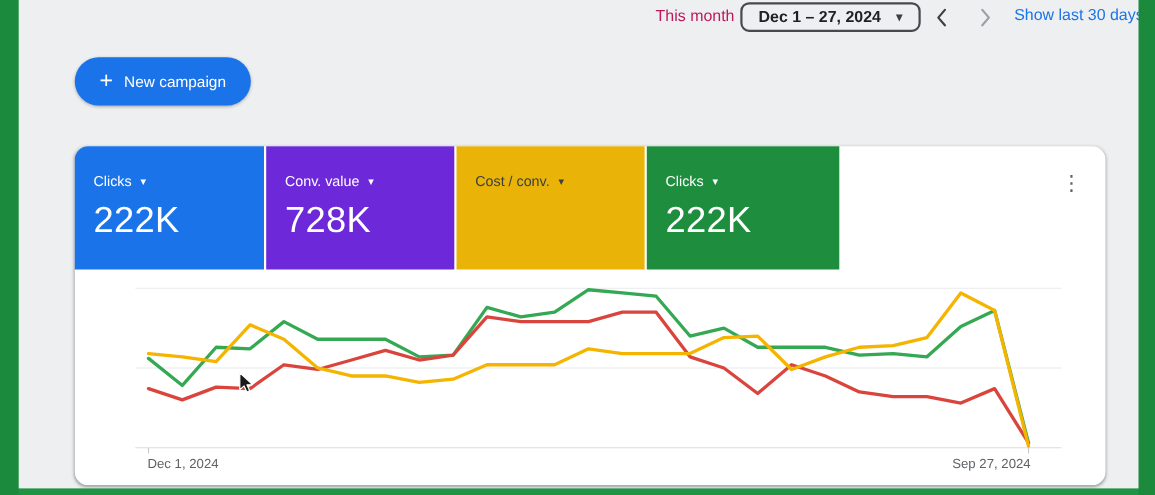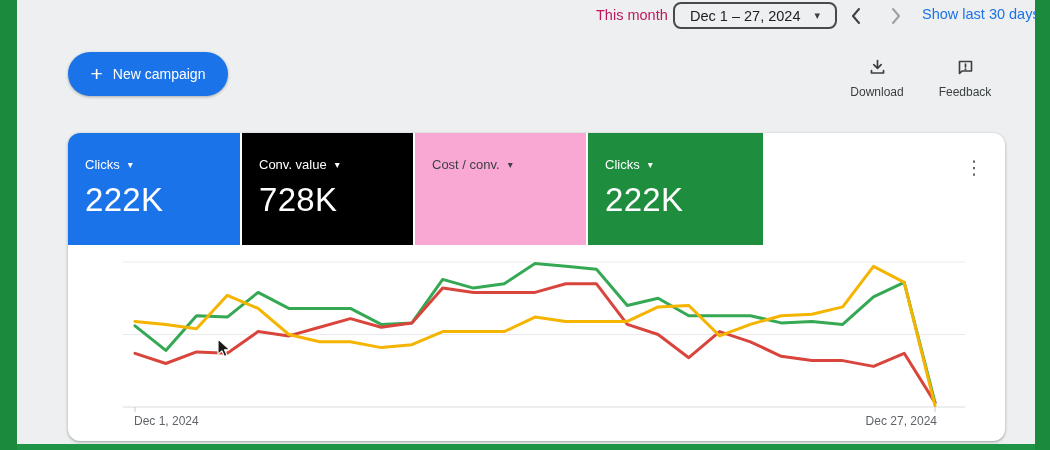--- a/index.html
+++ b/index.html
@@ -11,21 +11,21 @@
   
   .border-left  { position:absolute; left:0; top:0; width:17px;  height:450px; background:#1b8a3c; z-index:50; }
   .border-right { position:absolute; right:0; top:0; width:15px; height:450px; background:#1b8a3c; z-index:50; }
   .border-bottom{ position:absolute; left:0; top:444px; width:1050px; height:6px; background:#1f9444; z-index:49; }
 
   
   .page-title { position:absolute; left:10px; top:2px; font-size:23px; color:#3c4043; letter-spacing:.2px; }
   .period-label { position:absolute; left:596px; top:7px; font-size:14.5px; color:#be185d; }
   .date-select { position:absolute; left:673px; top:2px; width:164px; height:27px; border:2px solid #474a4d;
                  border-radius:8px; display:flex; align-items:center; justify-content:center; gap:14px;
-                 font-size:14.5px; font-weight:400; color:#202124; cursor:pointer; }
+                 font-size:14.5px; font-weight:700; color:#202124; cursor:pointer; }
   .date-caret { font-size:11px; color:#3c4043; }
   .chev { position:absolute; top:5px; width:22px; height:22px; cursor:pointer; }
   .chev-left { left:846px; }
   .chev-right { left:884px; }
   .show-last { position:absolute; left:922px; top:6px; font-size:14.5px; font-weight:500; color:#1a73e8;
                white-space:nowrap; cursor:pointer; }
 
   
   .new-campaign-btn { position:absolute; left:68px; top:52px; width:160px; height:44px; border:none;
                       border-radius:22px; background:#1a73e8; color:#fff; display:flex; align-items:center;
@@ -82,58 +82,39 @@
       <polyline points="9,4 15,11 9,18" fill="none" stroke="#9aa0a6" stroke-width="2" stroke-linecap="round" stroke-linejoin="round"></polyline>
     </svg>
   </div>
   <div class="show-last">Show last 30 days</div>
 
   <button class="new-campaign-btn">
     <span class="plus-glyph">+</span>
     <span>New campaign</span>
   </button>
 
-  <div class="tool-group download">
-    <span class="tool-icon">
-      <svg width="19" height="19" viewBox="0 0 19 19">
-        <path d="M9.5 2.5 v7.5 M5.8 6.6 l3.7 3.7 l3.7 -3.7" fill="none" stroke="#3c4043" stroke-width="1.7" stroke-linecap="round" stroke-linejoin="round"></path>
-        <path d="M3.5 12.5 v2.5 h12 v-2.5" fill="none" stroke="#3c4043" stroke-width="1.7" stroke-linecap="round" stroke-linejoin="round"></path>
-      </svg>
-    </span>
-    <div class="tool-label">Download</div>
-  </div>
 
-  <div class="tool-group feedback">
-    <span class="tool-icon">
-      <svg width="19" height="19" viewBox="0 0 19 19">
-        <path d="M3.5 3.5 h12 v9.5 h-9.5 l-2.5 2.5 z" fill="none" stroke="#3c4043" stroke-width="1.6" stroke-linejoin="round"></path>
-        <line x1="9.5" y1="6" x2="9.5" y2="9" stroke="#3c4043" stroke-width="1.7" stroke-linecap="round"></line>
-        <circle cx="9.5" cy="11.2" r="1" fill="#3c4043"></circle>
-      </svg>
-    </span>
-    <div class="tool-label">Feedback</div>
-  </div>
 
   <div class="main-card">
     <div class="cards-row">
       <div class="scorecard sc-0" style="background: rgb(26, 115, 232); color: rgb(255, 255, 255);">
         <div class="sc-label-row">
           <span>Clicks</span>
           <span class="sc-caret">▾</span>
         </div>
         <div class="sc-value">222K</div>
       </div>
-      <div class="scorecard sc-1" style="background: #000000; color: rgb(255, 255, 255);">
+      <div class="scorecard sc-1" style="background: #6d28d9; color: rgb(255, 255, 255);">
         <div class="sc-label-row">
           <span>Conv. value</span>
           <span class="sc-caret">▾</span>
         </div>
         <div class="sc-value">728K</div>
       </div>
-      <div class="scorecard sc-2" style="background: #f9a8d4; color: rgb(60, 64, 67);">
+      <div class="scorecard sc-2" style="background: #eab308; color: rgb(60, 64, 67);">
         <div class="sc-label-row">
           <span>Cost / conv.</span>
           <span class="sc-caret">▾</span>
         </div>
       </div>
       <div class="scorecard sc-3" style="background: rgb(30, 142, 62); color: rgb(255, 255, 255);">
         <div class="sc-label-row">
           <span>Clicks</span>
           <span class="sc-caret">▾</span>
         </div>
@@ -145,21 +126,21 @@
         <line x1="55" x2="897" y1="129" y2="129" stroke="#e9eaed" stroke-width="1"></line>
         <line x1="55" x2="897" y1="201.5" y2="201.5" stroke="#e9eaed" stroke-width="1"></line>
         <line x1="55" x2="897" y1="274" y2="274" stroke="#dadce0" stroke-width="1"></line>
         <line x1="67" x2="67" y1="274" y2="279" stroke="#c6c9cc" stroke-width="1"></line>
         <line x1="867" x2="867" y1="274" y2="279" stroke="#c6c9cc" stroke-width="1"></line>
         <polyline points="67.0,192.8 97.8,217.4 128.5,182.7 159.3,184.1 190.1,159.4 220.8,175.4 251.6,175.4 282.4,175.4 313.2,191.4 343.9,189.9 374.7,146.4 405.5,155.1 436.2,150.8 467.0,130.4 497.8,133.3 528.5,136.3 559.3,172.5 590.1,165.3 620.8,182.7 651.6,182.7 682.4,182.7 713.2,189.9 743.9,188.4 774.7,191.4 805.5,163.8 836.2,149.3 867.0,269.6" fill="none" stroke="#34a853" stroke-width="3" stroke-linejoin="round" stroke-linecap="round"></polyline>
         <polyline points="67.0,220.3 97.8,230.5 128.5,218.9 159.3,220.3 190.1,198.6 220.8,202.9 251.6,194.3 282.4,185.6 313.2,194.3 343.9,189.9 374.7,155.1 405.5,159.4 436.2,159.4 467.0,159.4 497.8,150.8 528.5,150.8 559.3,191.4 590.1,201.5 620.8,224.7 651.6,198.6 682.4,208.8 713.2,223.3 743.9,227.6 774.7,227.6 805.5,233.4 836.2,220.3 867.0,269.6" fill="none" stroke="#d9453c" stroke-width="3" stroke-linejoin="round" stroke-linecap="round"></polyline>
         <polyline points="67.0,188.4 97.8,191.4 128.5,195.7 159.3,162.3 190.1,175.4 220.8,201.5 251.6,208.8 282.4,208.8 313.2,214.6 343.9,211.7 374.7,198.6 405.5,198.6 436.2,198.6 467.0,184.1 497.8,188.4 528.5,188.4 559.3,188.4 590.1,173.9 620.8,172.5 651.6,202.9 682.4,191.4 713.2,182.7 743.9,181.2 774.7,173.9 805.5,133.3 836.2,149.3 867.0,272.6" fill="none" stroke="#f5b400" stroke-width="3" stroke-linejoin="round" stroke-linecap="round"></polyline>
       </svg>
     <div class="x-label start">Dec 1, 2024</div>
-    <div class="x-label end">Dec 27, 2024</div>
+    <div class="x-label end">Sep 27, 2024</div>
   </div>
 
   <div class="kebab">⋮</div>
 
   <svg class="cursor" width="18" height="22" viewBox="0 0 18 22">
     <path d="M1 1 L1 16.2 L4.9 12.8 L7.4 18.4 L10 17.2 L7.5 11.8 L12.6 11.6 Z" fill="#1a1a1a" stroke="#ffffff" stroke-width="1.1" stroke-linejoin="round"></path>
   </svg>
 
   <div class="border-bottom"></div>
   <div class="border-left"></div>

